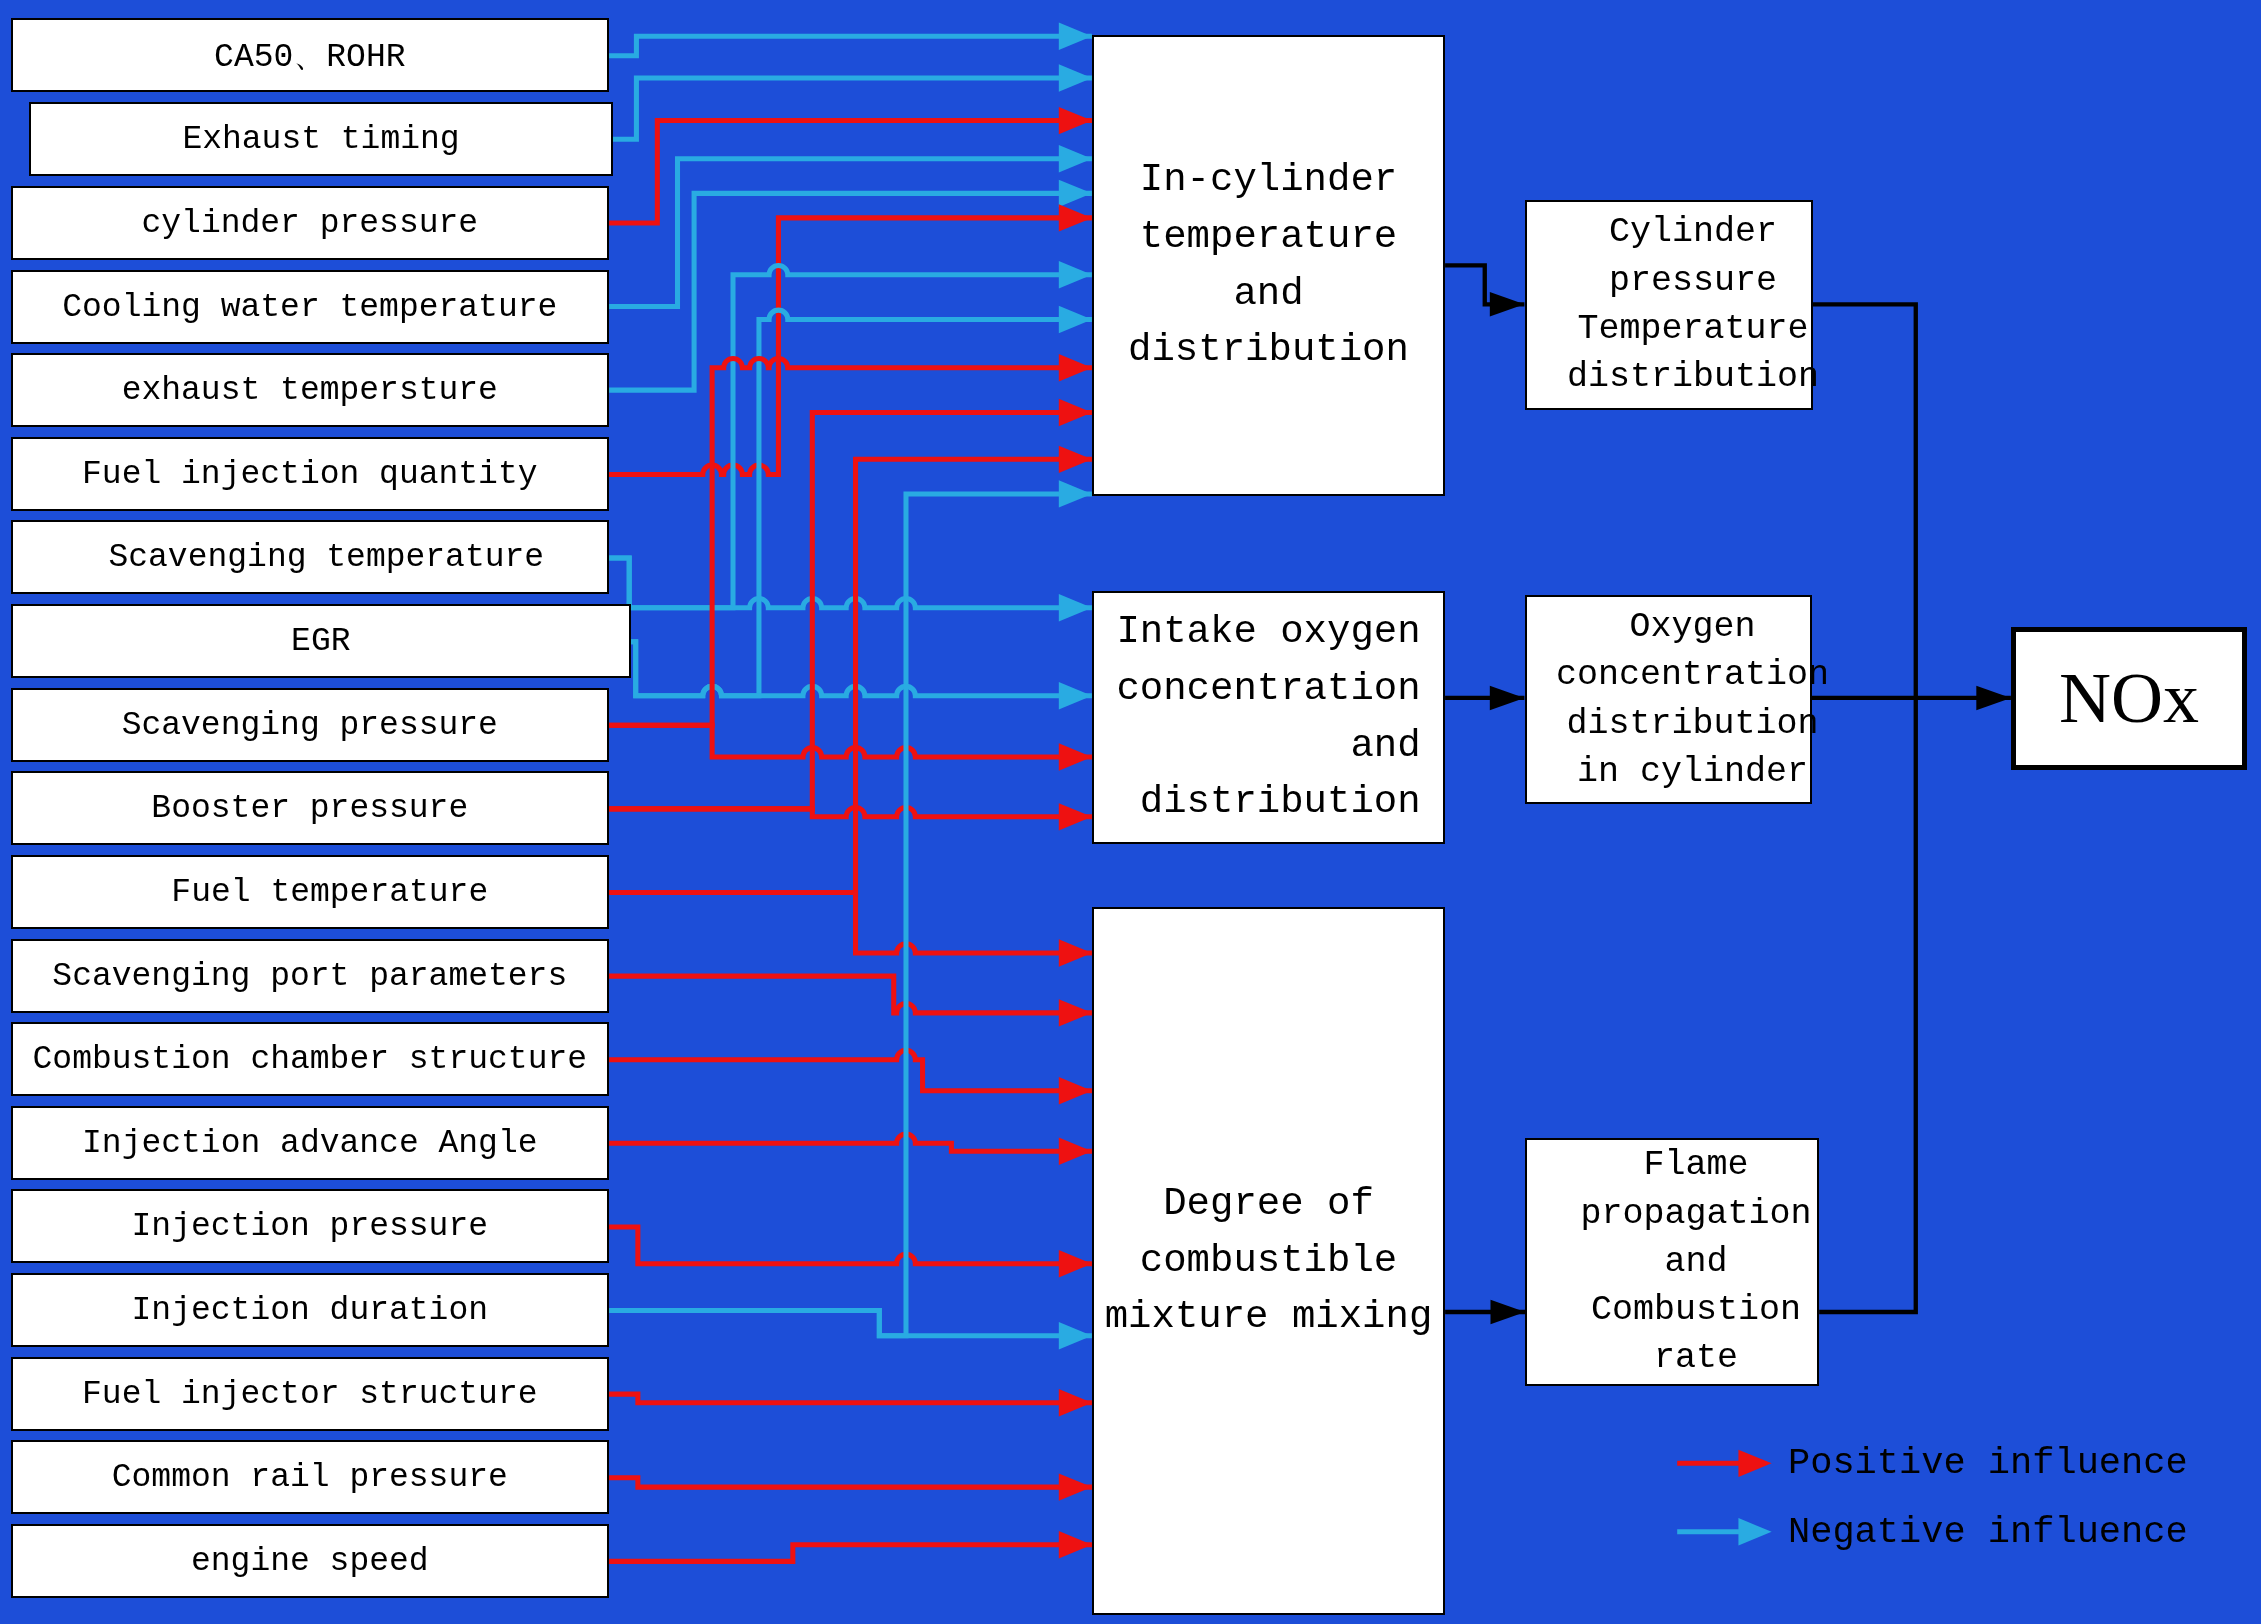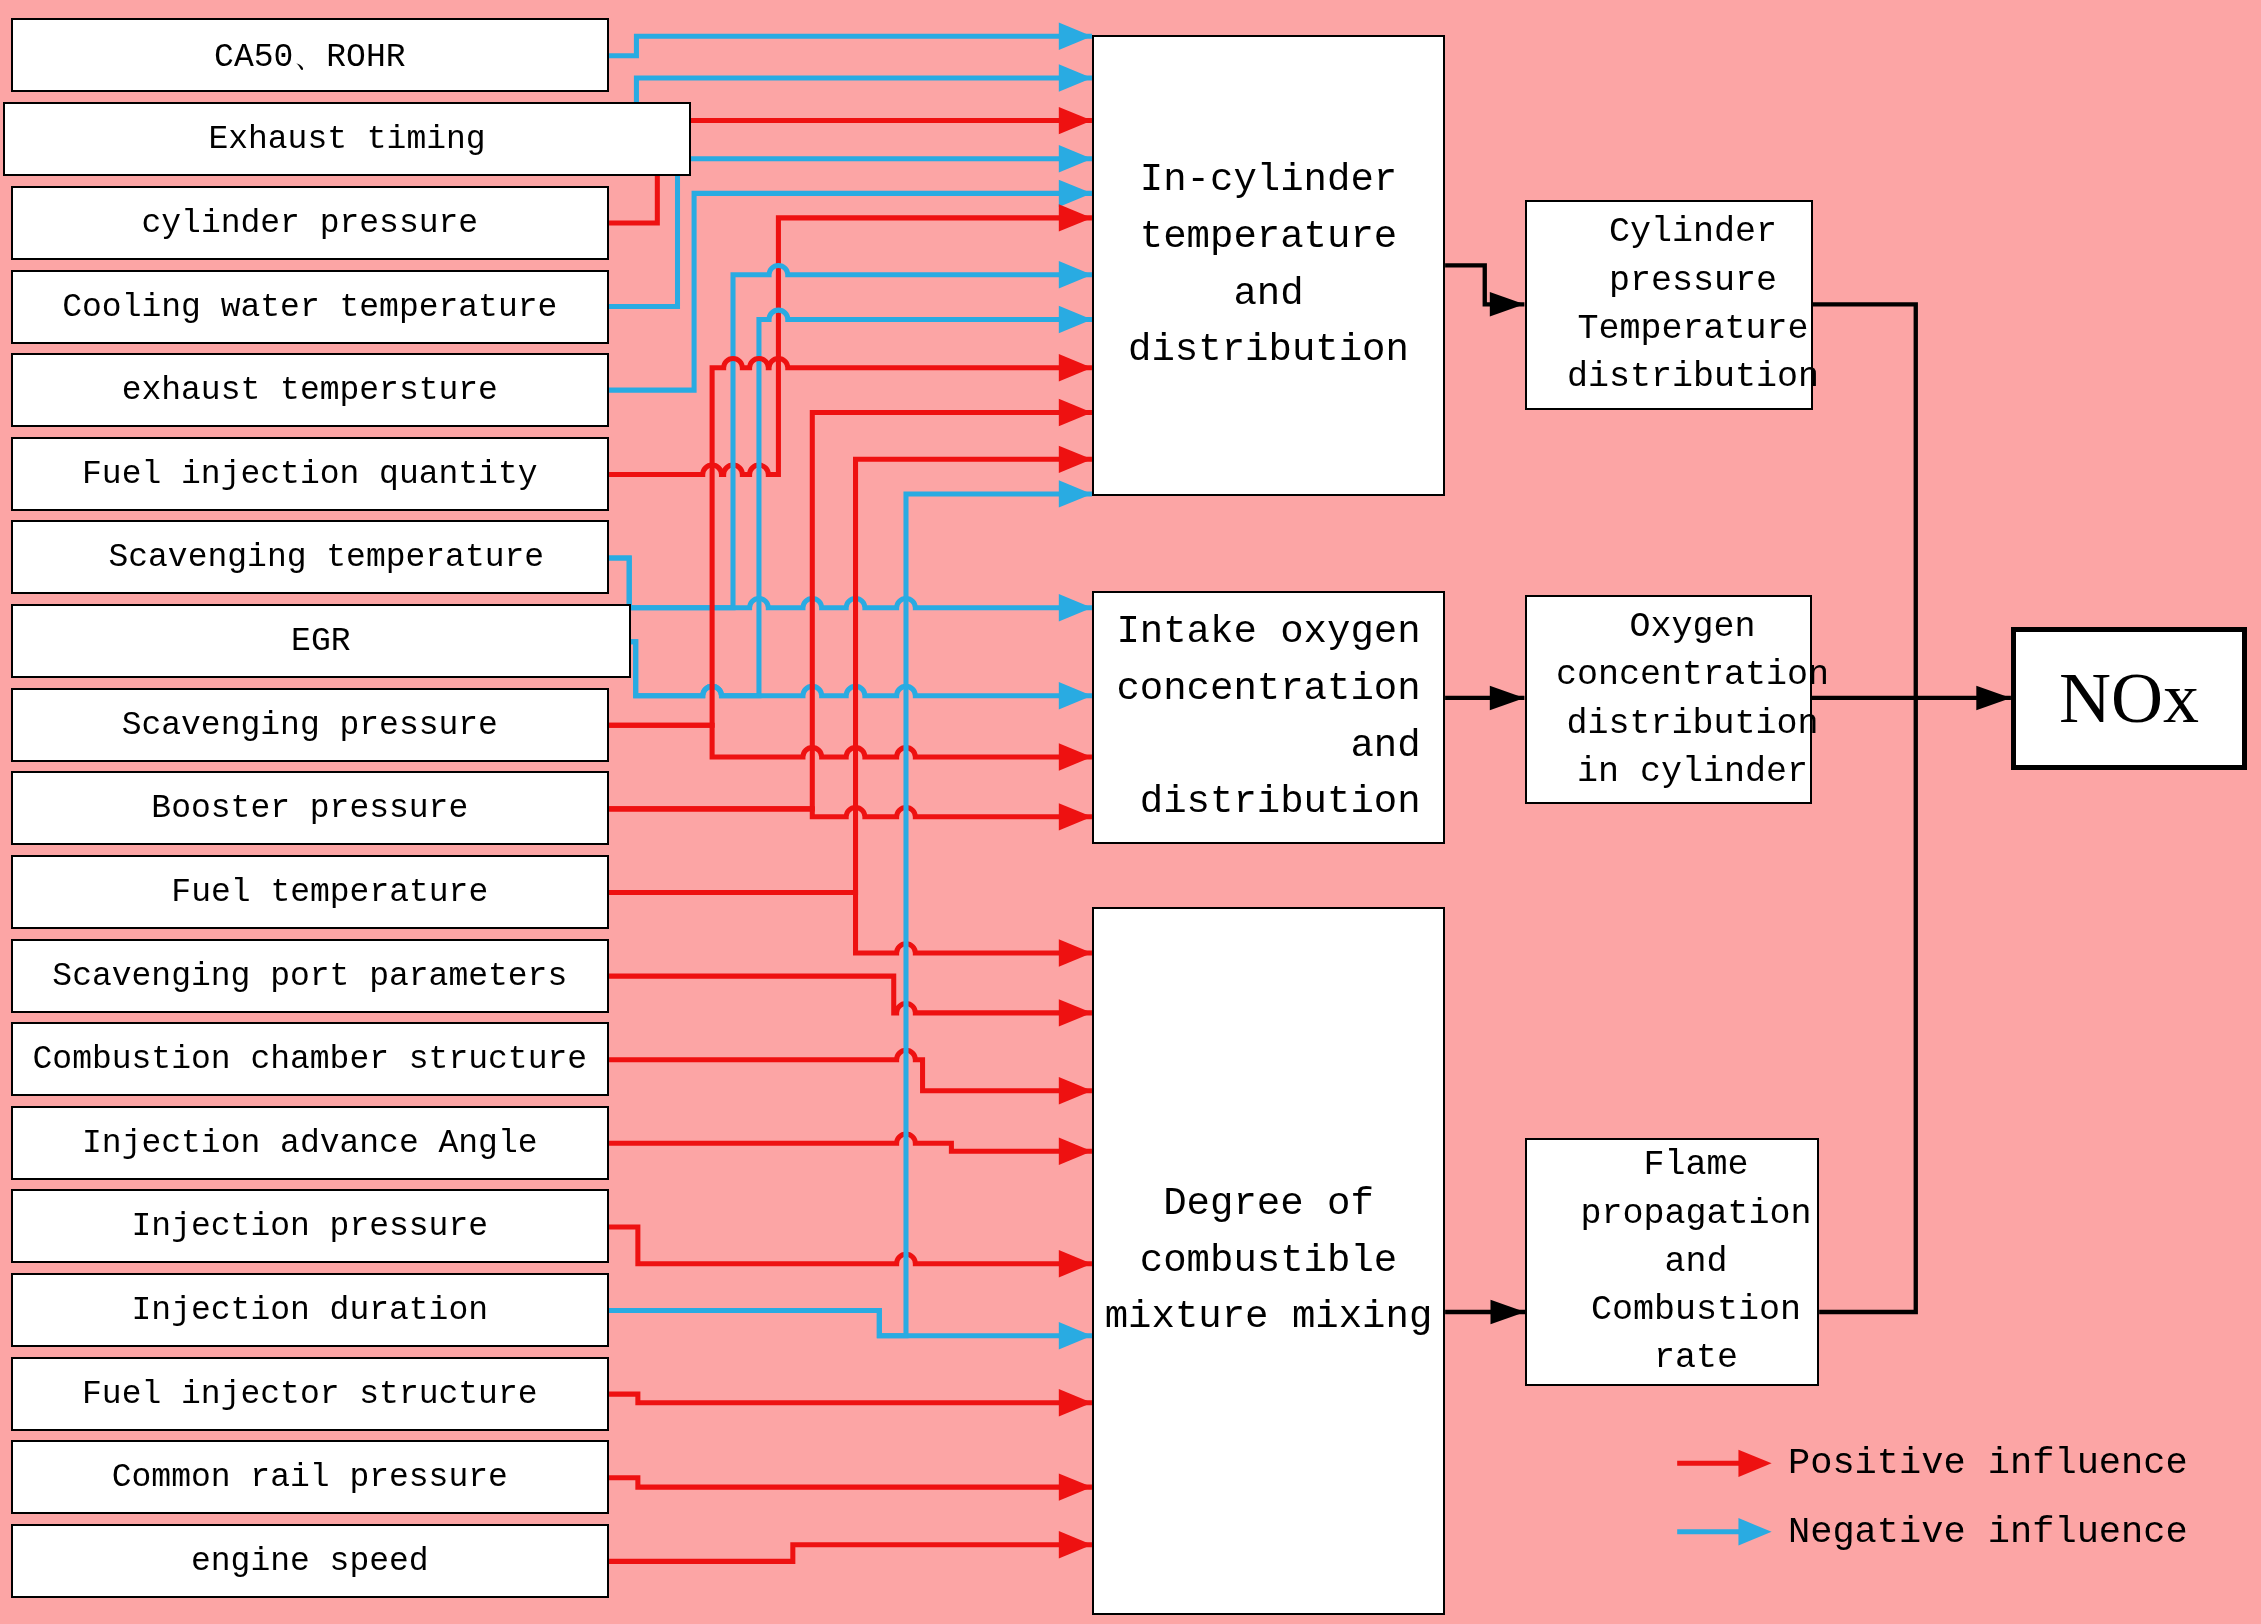--- a/index.html
+++ b/index.html
@@ -1,16 +1,16 @@
 <!DOCTYPE html>
 <html style="font-size:11.5px"><head>
 <meta charset="utf-8">
 <style>
   html,body{margin:0;padding:0;background:#ffffff;}
-  #canvas{position:relative;width:2261px;height:1625px;background:#fca5a5;
+  #canvas{position:relative;width:2261px;height:1625px;background:#1d4ed8;
           font-family:"Liberation Mono","DejaVu Sans Mono",monospace;}
   #wires{position:absolute;left:0;top:0;width:2261px;height:1625px;}
   .box{position:absolute;box-sizing:border-box;background:#ffffff;border:2.9px solid #000000;
        display:flex;align-items:center;justify-content:center;text-align:center;
        color:#000000;white-space:pre-line;}
   .input-box{font-size:33px;}
   .mid-box{font-size:39px;line-height:1.45;}
   .out-box{font-size:35px;line-height:1.38;padding-left:48px;}
   .nox-box{font-family:Liberation Serif, serif;font-size:72px;border-width:5px;}
   .legend-label{position:absolute;font-size:37px;color:#000000;transform:translateY(-50%);
@@ -81,21 +81,21 @@
       <path d="M 2513 968 L 2790 968" fill="none" stroke="#000000" stroke-width="6"></path>
       <polygon points="2790,968 2742,951 2742,985" fill="#000000"></polygon>
       <path d="M 2524 1820 L 2658 1820 L 2658 968" fill="none" stroke="#000000" stroke-width="6"></path>
       <line x1="2327" y1="2030" x2="2416" y2="2030" stroke="#ee1111" stroke-width="7"></line>
       <polygon points="2458,2030 2412,2011 2412,2049" fill="#ee1111"></polygon>
       <line x1="2327" y1="2125" x2="2416" y2="2125" stroke="#29abe2" stroke-width="7"></line>
       <polygon points="2458,2125 2412,2106 2412,2144" fill="#29abe2"></polygon>
     </svg>
   <div id="boxes">
       <div class="box input-box" style="left: 10.8px; top: 18px; width: 598px; height: 74px;">CA50、ROHR</div>
-      <div class="box input-box" style="left: 3px; top: 102px; width: 688px; height: 74px;">Exhaust timing</div>
+      <div class="box input-box" style="left: 29px; top: 102px; width: 584px; height: 74px;">Exhaust timing</div>
       <div class="box input-box" style="left: 10.8px; top: 186px; width: 598px; height: 74px;">cylinder pressure</div>
       <div class="box input-box" style="left: 10.8px; top: 270px; width: 598px; height: 74px;">Cooling water temperature</div>
       <div class="box input-box" style="left: 10.8px; top: 353px; width: 598px; height: 74px;">exhaust tempersture</div>
       <div class="box input-box" style="left: 10.8px; top: 437px; width: 598px; height: 74px;">Fuel injection quantity</div>
       <div class="box input-box" style="left: 10.8px; top: 520px; width: 598px; height: 74px; padding-left: 33px;">Scavenging temperature</div>
       <div class="box input-box" style="left: 10.8px; top: 604px; width: 620px; height: 74px;">EGR</div>
       <div class="box input-box" style="left: 10.8px; top: 688px; width: 598px; height: 74px;">Scavenging pressure</div>
       <div class="box input-box" style="left: 10.8px; top: 771px; width: 598px; height: 74px;">Booster pressure</div>
       <div class="box input-box" style="left: 10.8px; top: 855px; width: 598px; height: 74px; padding-left: 40px;">Fuel temperature</div>
       <div class="box input-box" style="left: 10.8px; top: 939px; width: 598px; height: 74px;">Scavenging port parameters</div>

